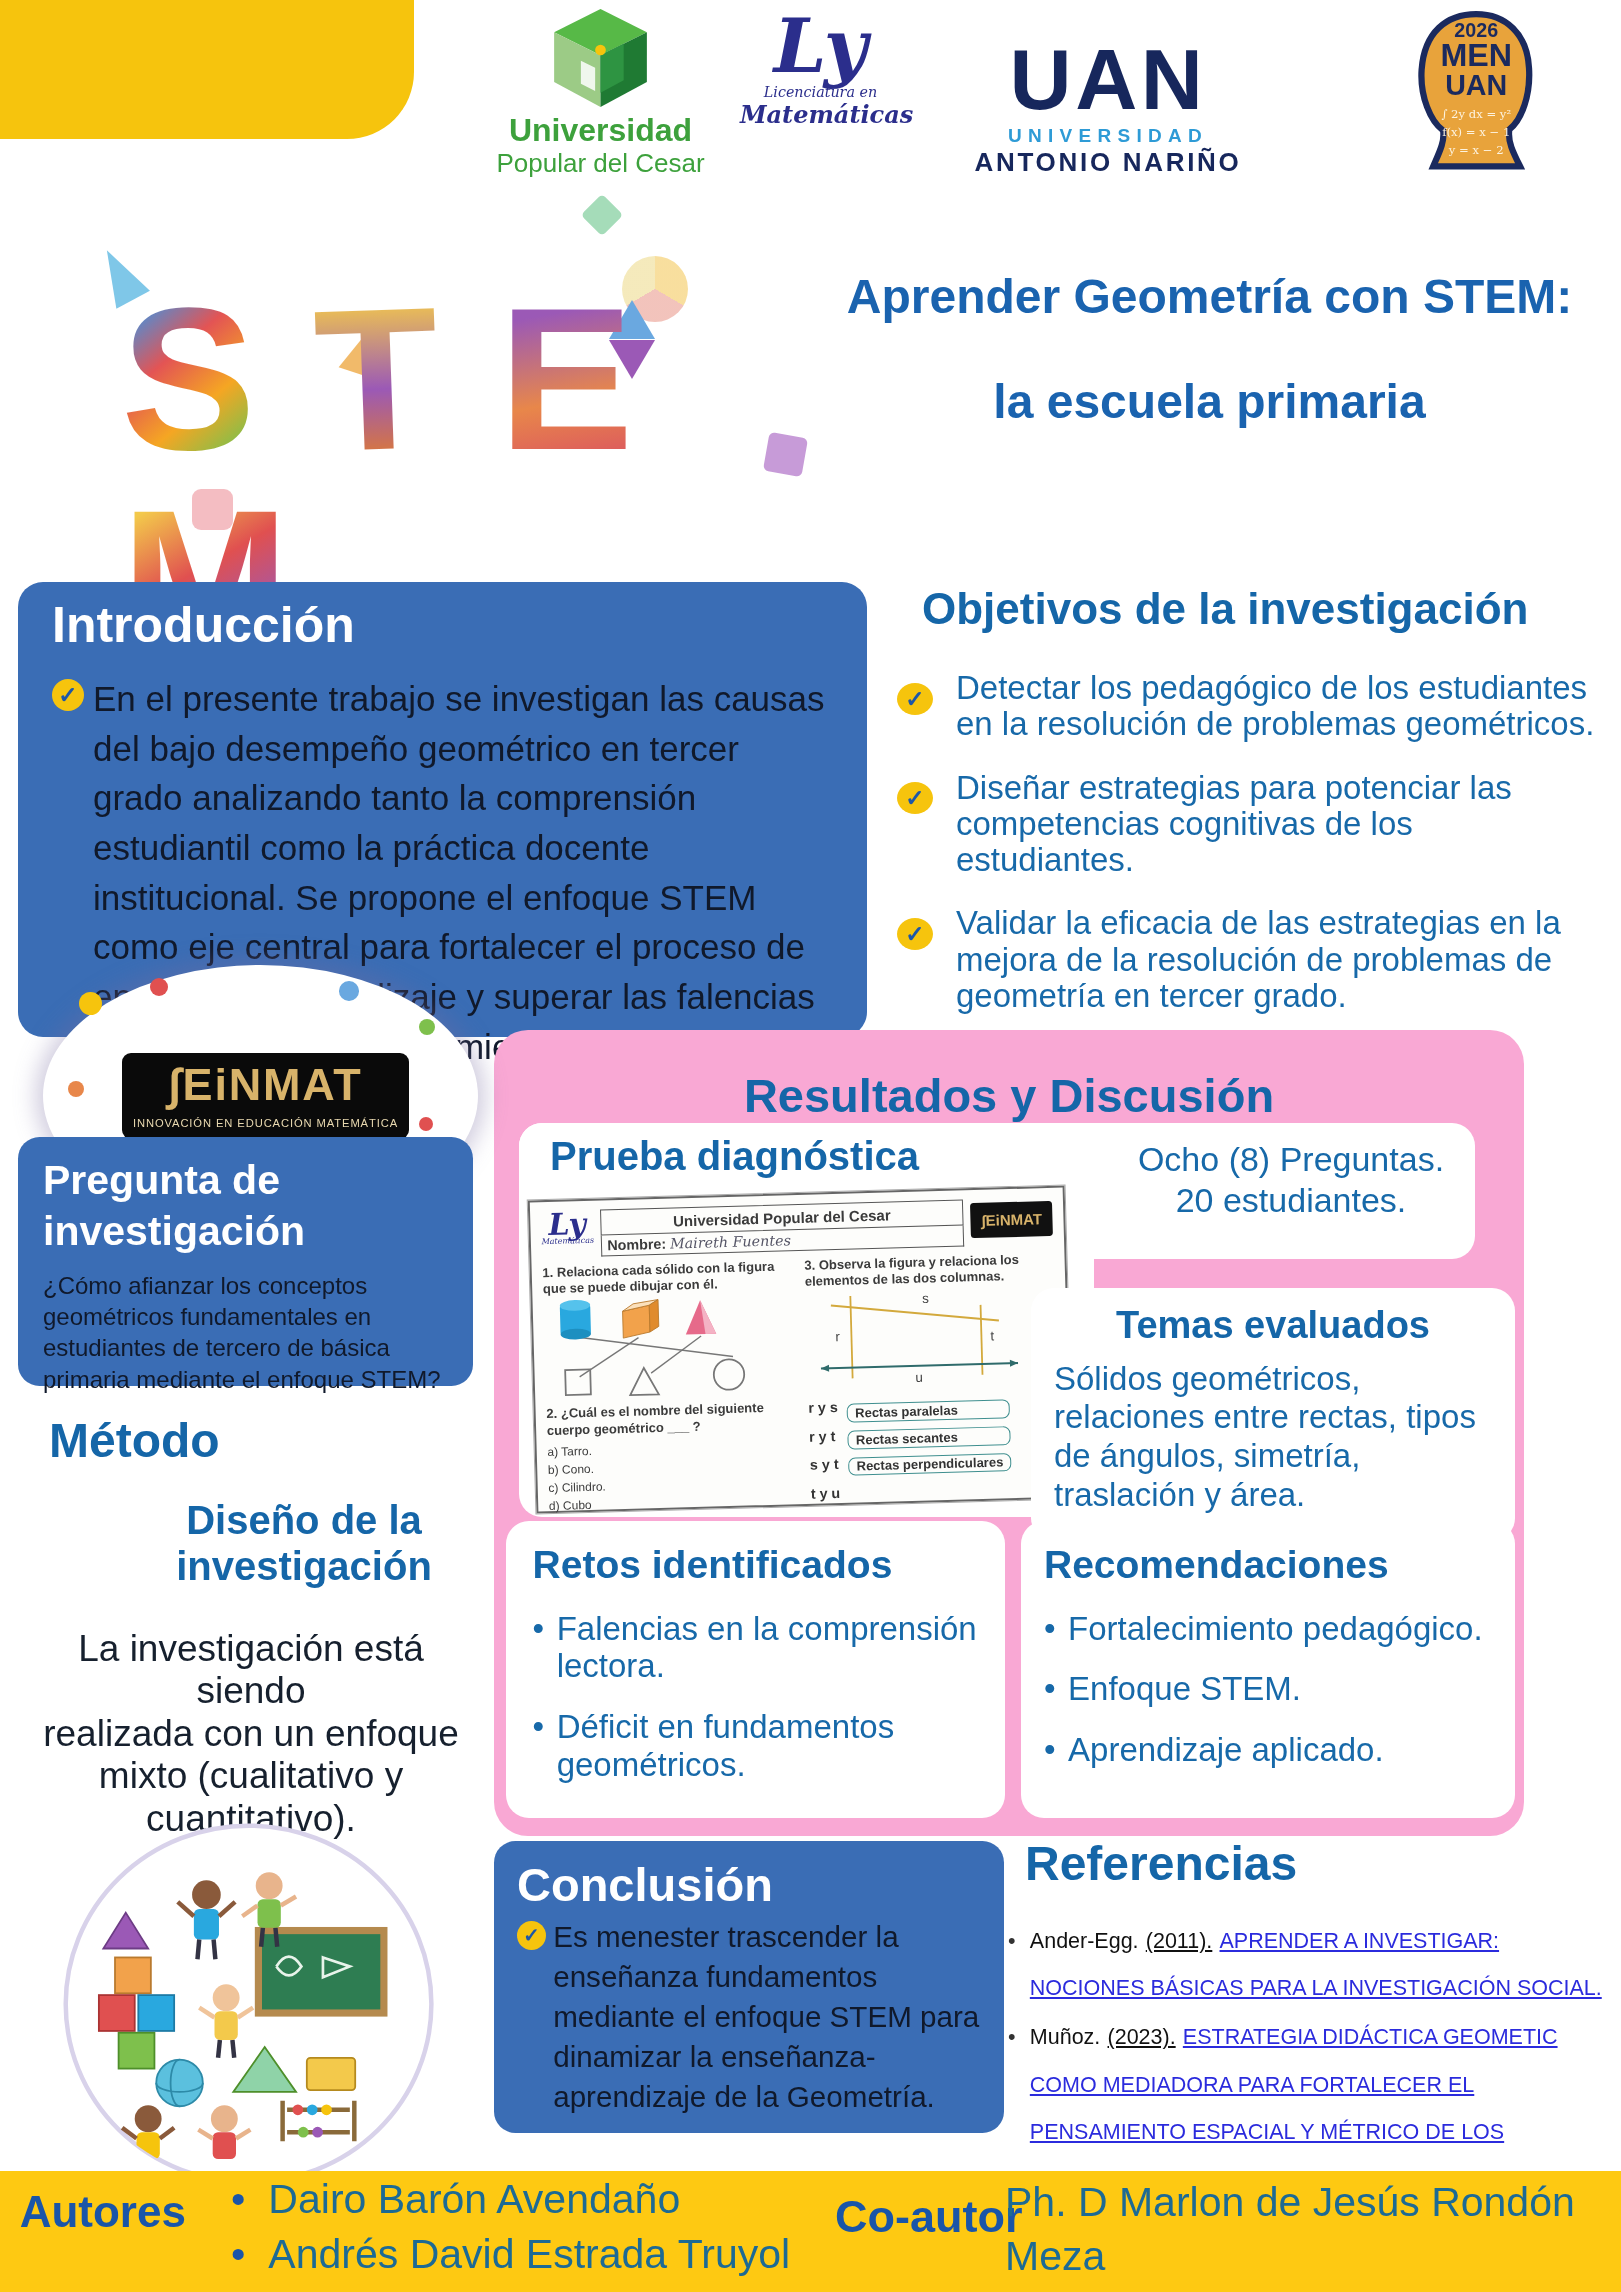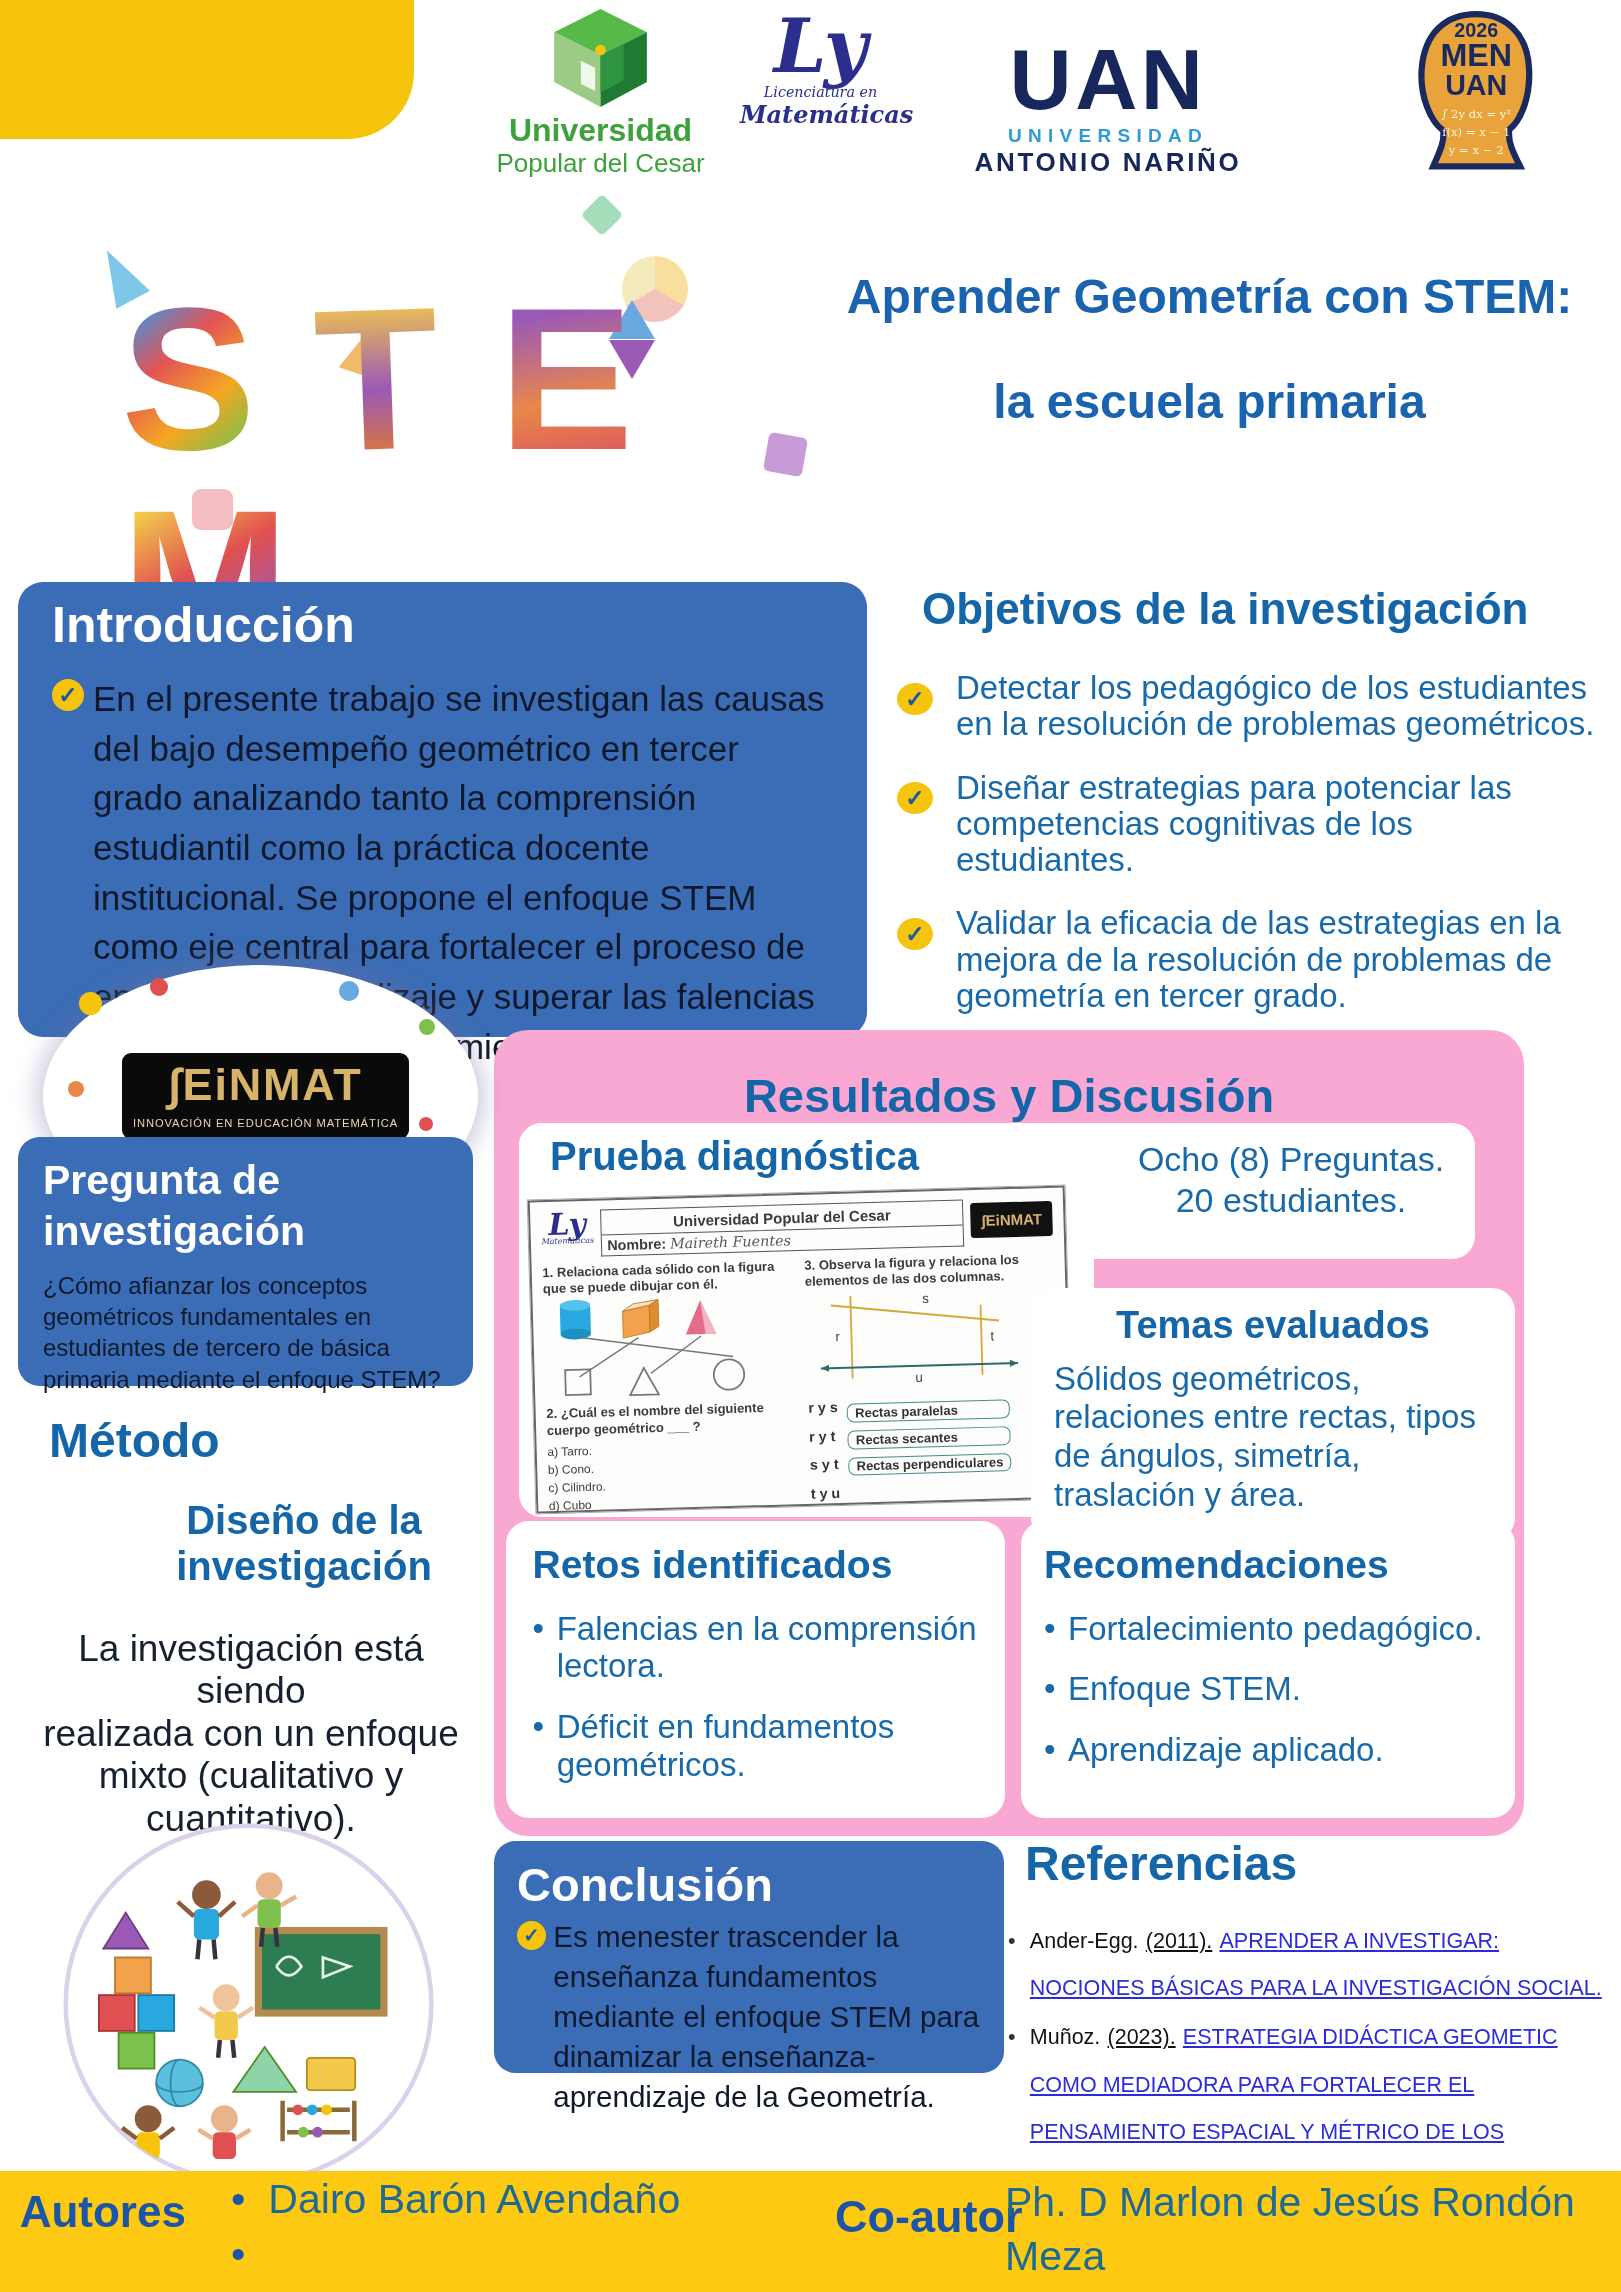--- a/index.html
+++ b/index.html
@@ -103,21 +103,21 @@
   .temas-box{left:537px;top:258px;width:484px;height:253px;padding:16px 23px;}
   .temas-heading{text-align:center;color:#1566A8;font-weight:bold;font-size:38px;margin-bottom:12.5px;}
   .temas-text{color:#1769A9;font-size:33px;line-height:1.18;}
   .retos-box{left:11.6px;top:491px;width:499px;height:297px;padding:21.5px 27px;}
   .recom-box{left:527px;top:491px;width:494px;height:297px;padding:21.5px 23px;}
   .wbox-heading{color:#1566A8;font-weight:bold;font-size:39px;margin-bottom:23px;}
   .blue-bullets{color:#1769A9;font-size:33px;line-height:1.15;}
   .blue-bullets .bullet-item{display:flex;gap:12.5px;margin-bottom:23px;}
   .blue-bullets .dot{flex:0 0 auto;}
   
-  .conclusion-box{left:494px;top:1841px;width:510px;height:232px;border-radius:21.5px;padding:16px 23px;}
+  .conclusion-box{left:494px;top:1841px;width:510px;height:292px;border-radius:21.5px;padding:16px 23px;}
   .conclusion-body{display:flex;gap:7.2px;margin-top:5.4px;}
   .conclusion-text{font-size:29.6px;line-height:1.35;color:#10192b;}
   
   .ref-heading{left:1025px;top:1836px;font-size:48px;font-weight:bold;color:#1566A8;}
   .ref-list{left:1008px;top:1918px;width:602px;}
   .ref-item{display:flex;gap:14.3px;font-size:21.5px;line-height:2.2;margin-bottom:1.8px;color:#111;}
   .ref-item .dot{flex:0 0 auto;color:#333;}
   .ref-author{font-weight:normal;margin-right:7.2px;}
   .ref-year{margin-right:7.2px;text-decoration:underline;}
   .ref-link{color:#2B2BDD;text-decoration:underline;cursor:pointer;}
@@ -484,20 +484,21 @@
 
   <div class="abs footer-bar">
     <div class="autores-label">Autores</div>
     <div class="authors-list">
       <div class="bullet-item">
         <span class="dot">•</span>
         <span>Dairo Barón Avendaño</span>
       </div>
       <div class="bullet-item">
         <span class="dot">•</span>
+        <span>Andrés David Estrada Truyol</span>
       </div>
     </div>
     <div class="coautor-label">Co-autor</div>
     <div class="coautor-name">Ph. D Marlon de Jesús Rondón Meza</div>
   </div>
 
 </div>
 
 
 </body></html>

